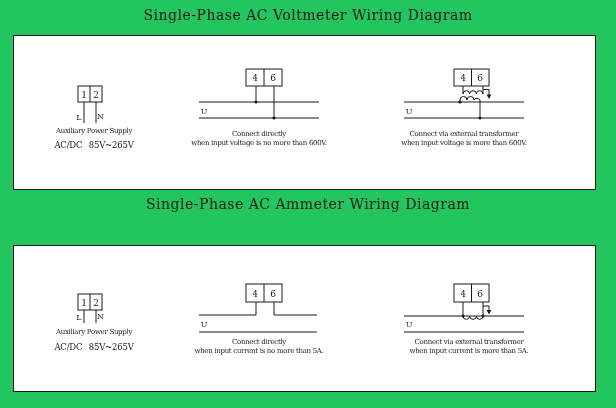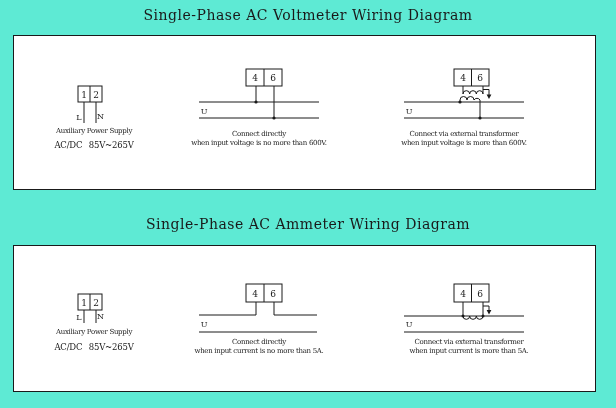--- a/index.html
+++ b/index.html
@@ -1,16 +1,16 @@
 <!DOCTYPE html>
 <html><head>
 <meta charset="utf-8">
 <style>
   html,body{margin:0;padding:0;background:#fff;}
-  .screen{position:relative;width:616px;height:408px;background:#5eead4;
+  .screen{position:relative;width:616px;height:408px;background:#22c55e;
           font-family:"DejaVu Serif", serif;color:#1a1a1a;overflow:hidden;}
   .title{position:absolute;left:0;width:616px;text-align:center;
          font-size:14px;letter-spacing:0.5px;white-space:nowrap;}
   .panel{position:absolute;left:13px;width:581px;border:1px solid #1a1a1a;background:#fff;}
   .panel svg{display:block;}
   svg line, svg polyline, svg path.wire, svg rect{stroke:#1a1a1a;stroke-width:1;fill:none;}
   svg circle.dot, svg polygon.arrow{fill:#1a1a1a;stroke:none;}
   svg text{fill:#1a1a1a;text-anchor:middle;font-family:"DejaVu Serif",serif;}
   .t9{font-size:9px;}
   .t8{font-size:8px;}
@@ -73,21 +73,21 @@
         <line x1="390" y1="82" x2="510" y2="82"></line>
         <circle class="dot" cx="446" cy="66" r="1.6"></circle>
         <circle class="dot" cx="466" cy="82" r="1.6"></circle>
         <text x="395" y="78" class="t8">U</text>
         <text x="450" y="100" class="cap">Connect via external transformer</text>
         <text x="450" y="109" class="cap">when input voltage is more than 600V.</text>
       </g>
     </svg>
   </div>
 
-  <div class="title" style="top:216px;">Single-Phase AC Ammeter Wiring Diagram</div>
+  <div class="title" style="top:196px;">Single-Phase AC Ammeter Wiring Diagram</div>
 
   <div class="panel" style="top:245px;height:145px;">
     <svg width="579" height="143" viewBox="0 0 579 143">
 
       <g>
         <rect x="64" y="48" width="24" height="16"></rect>
         <line x1="76" y1="48" x2="76" y2="64"></line>
         <text x="70" y="60" class="t9">1</text>
         <text x="82" y="60" class="t9">2</text>
         <line x1="70" y1="64" x2="70" y2="77"></line>

